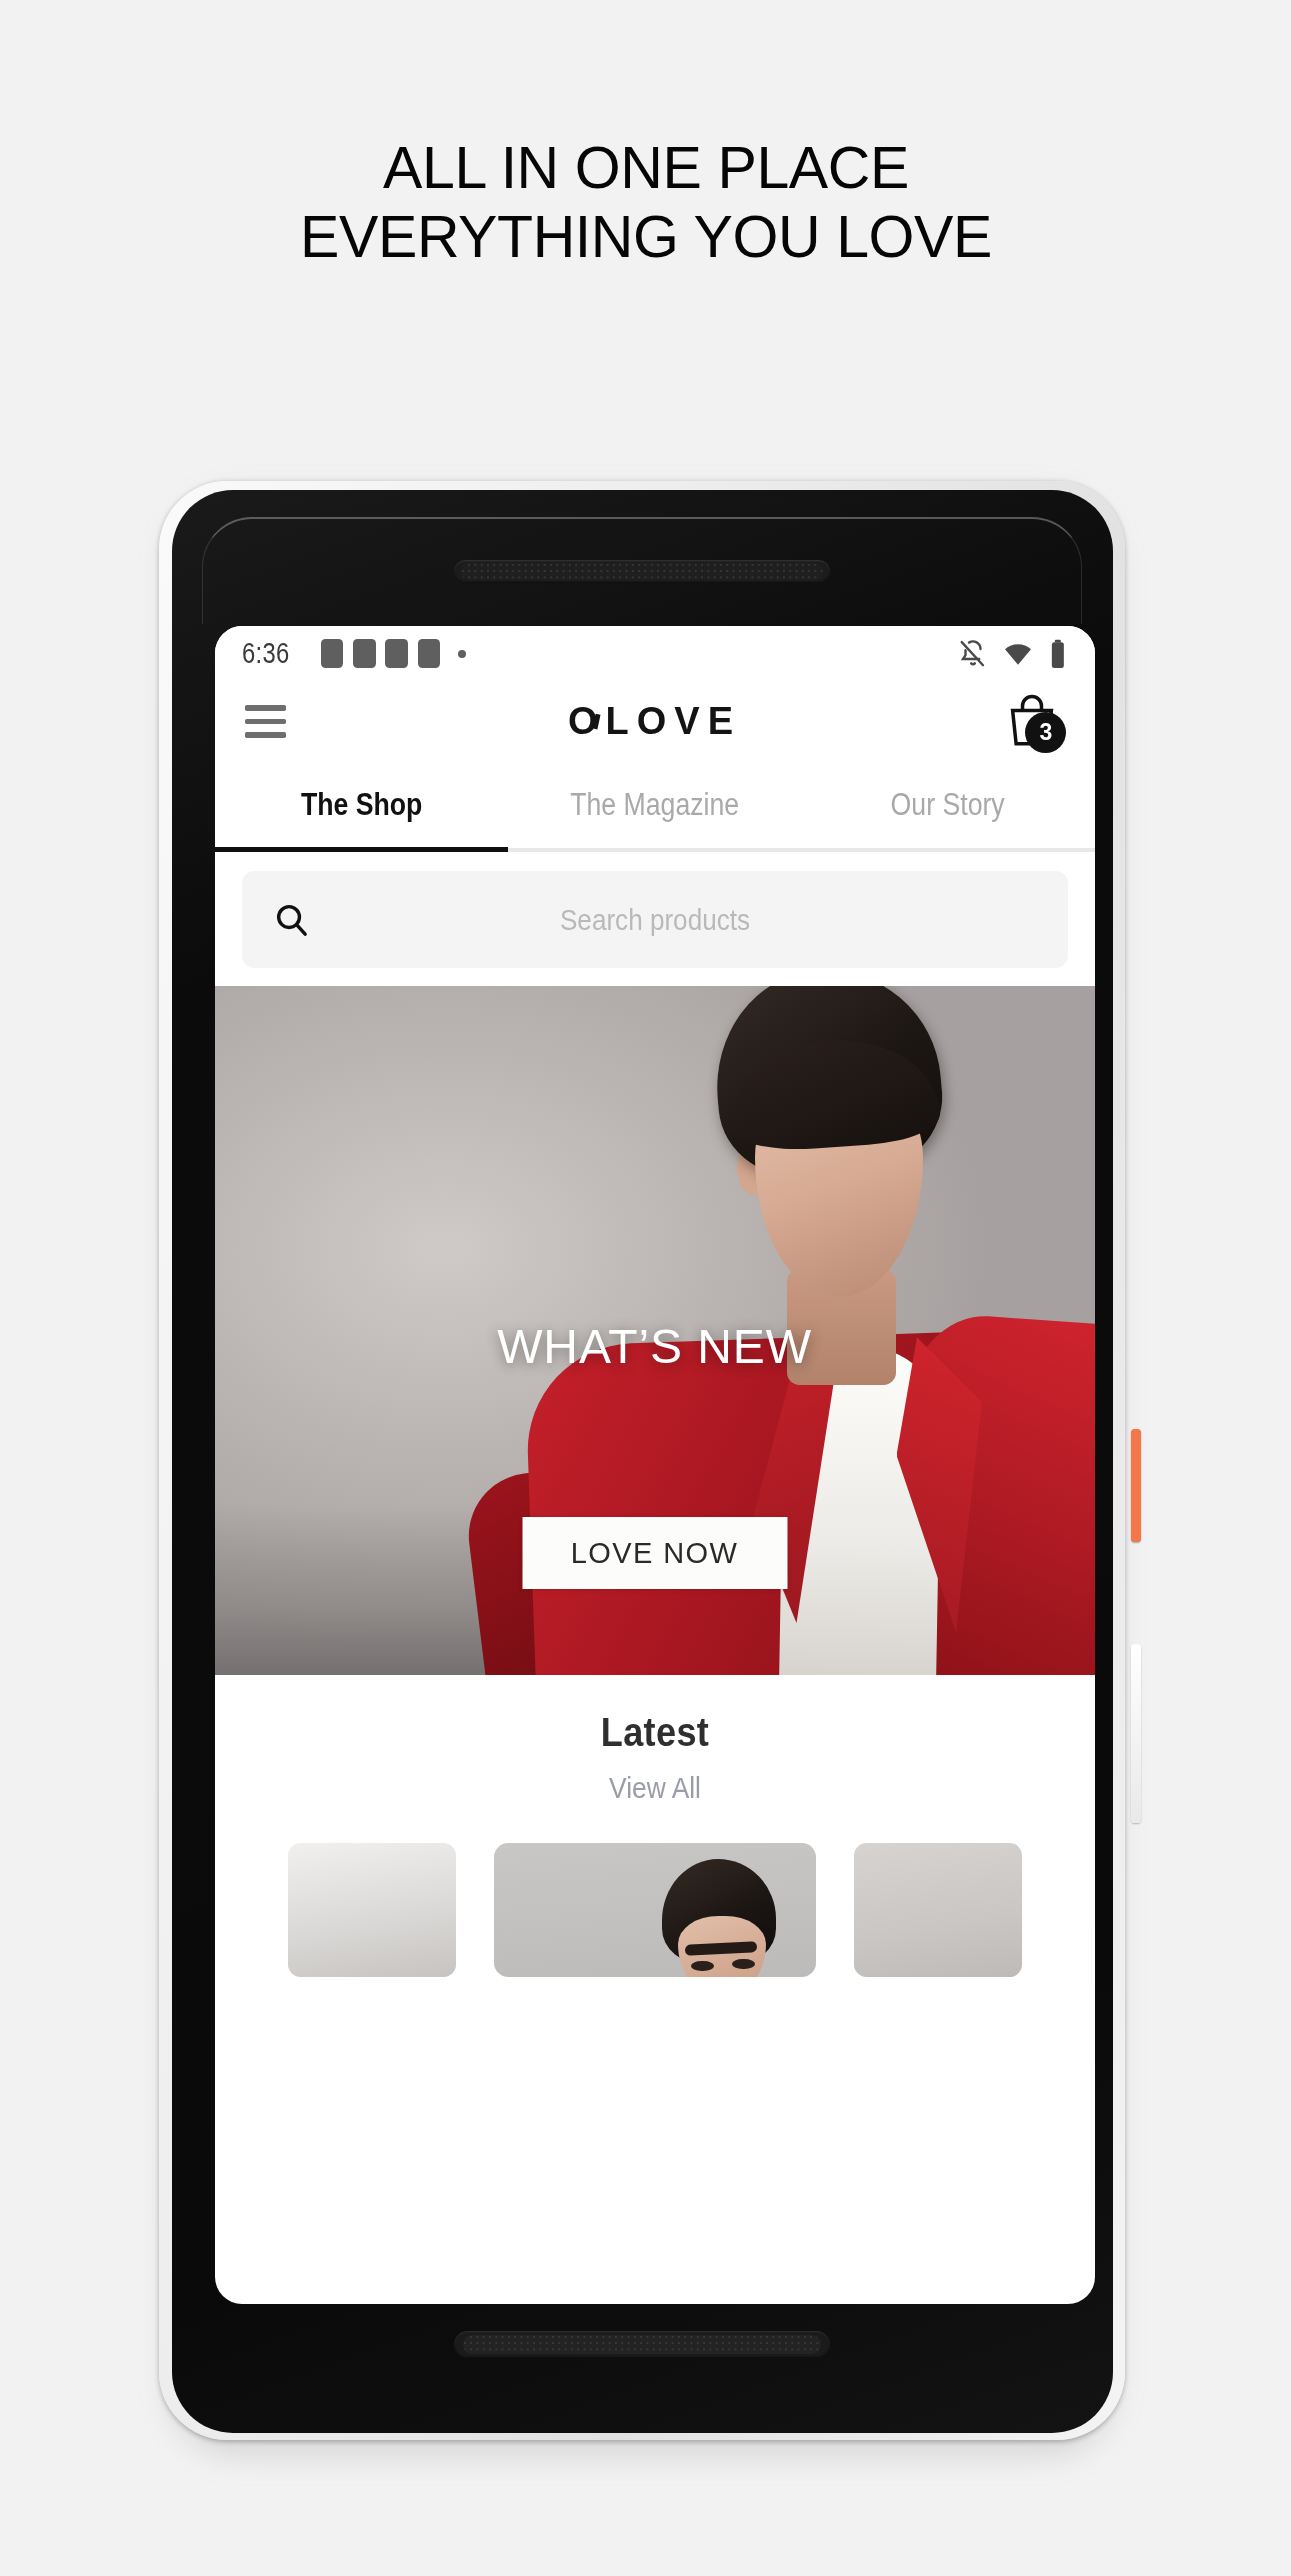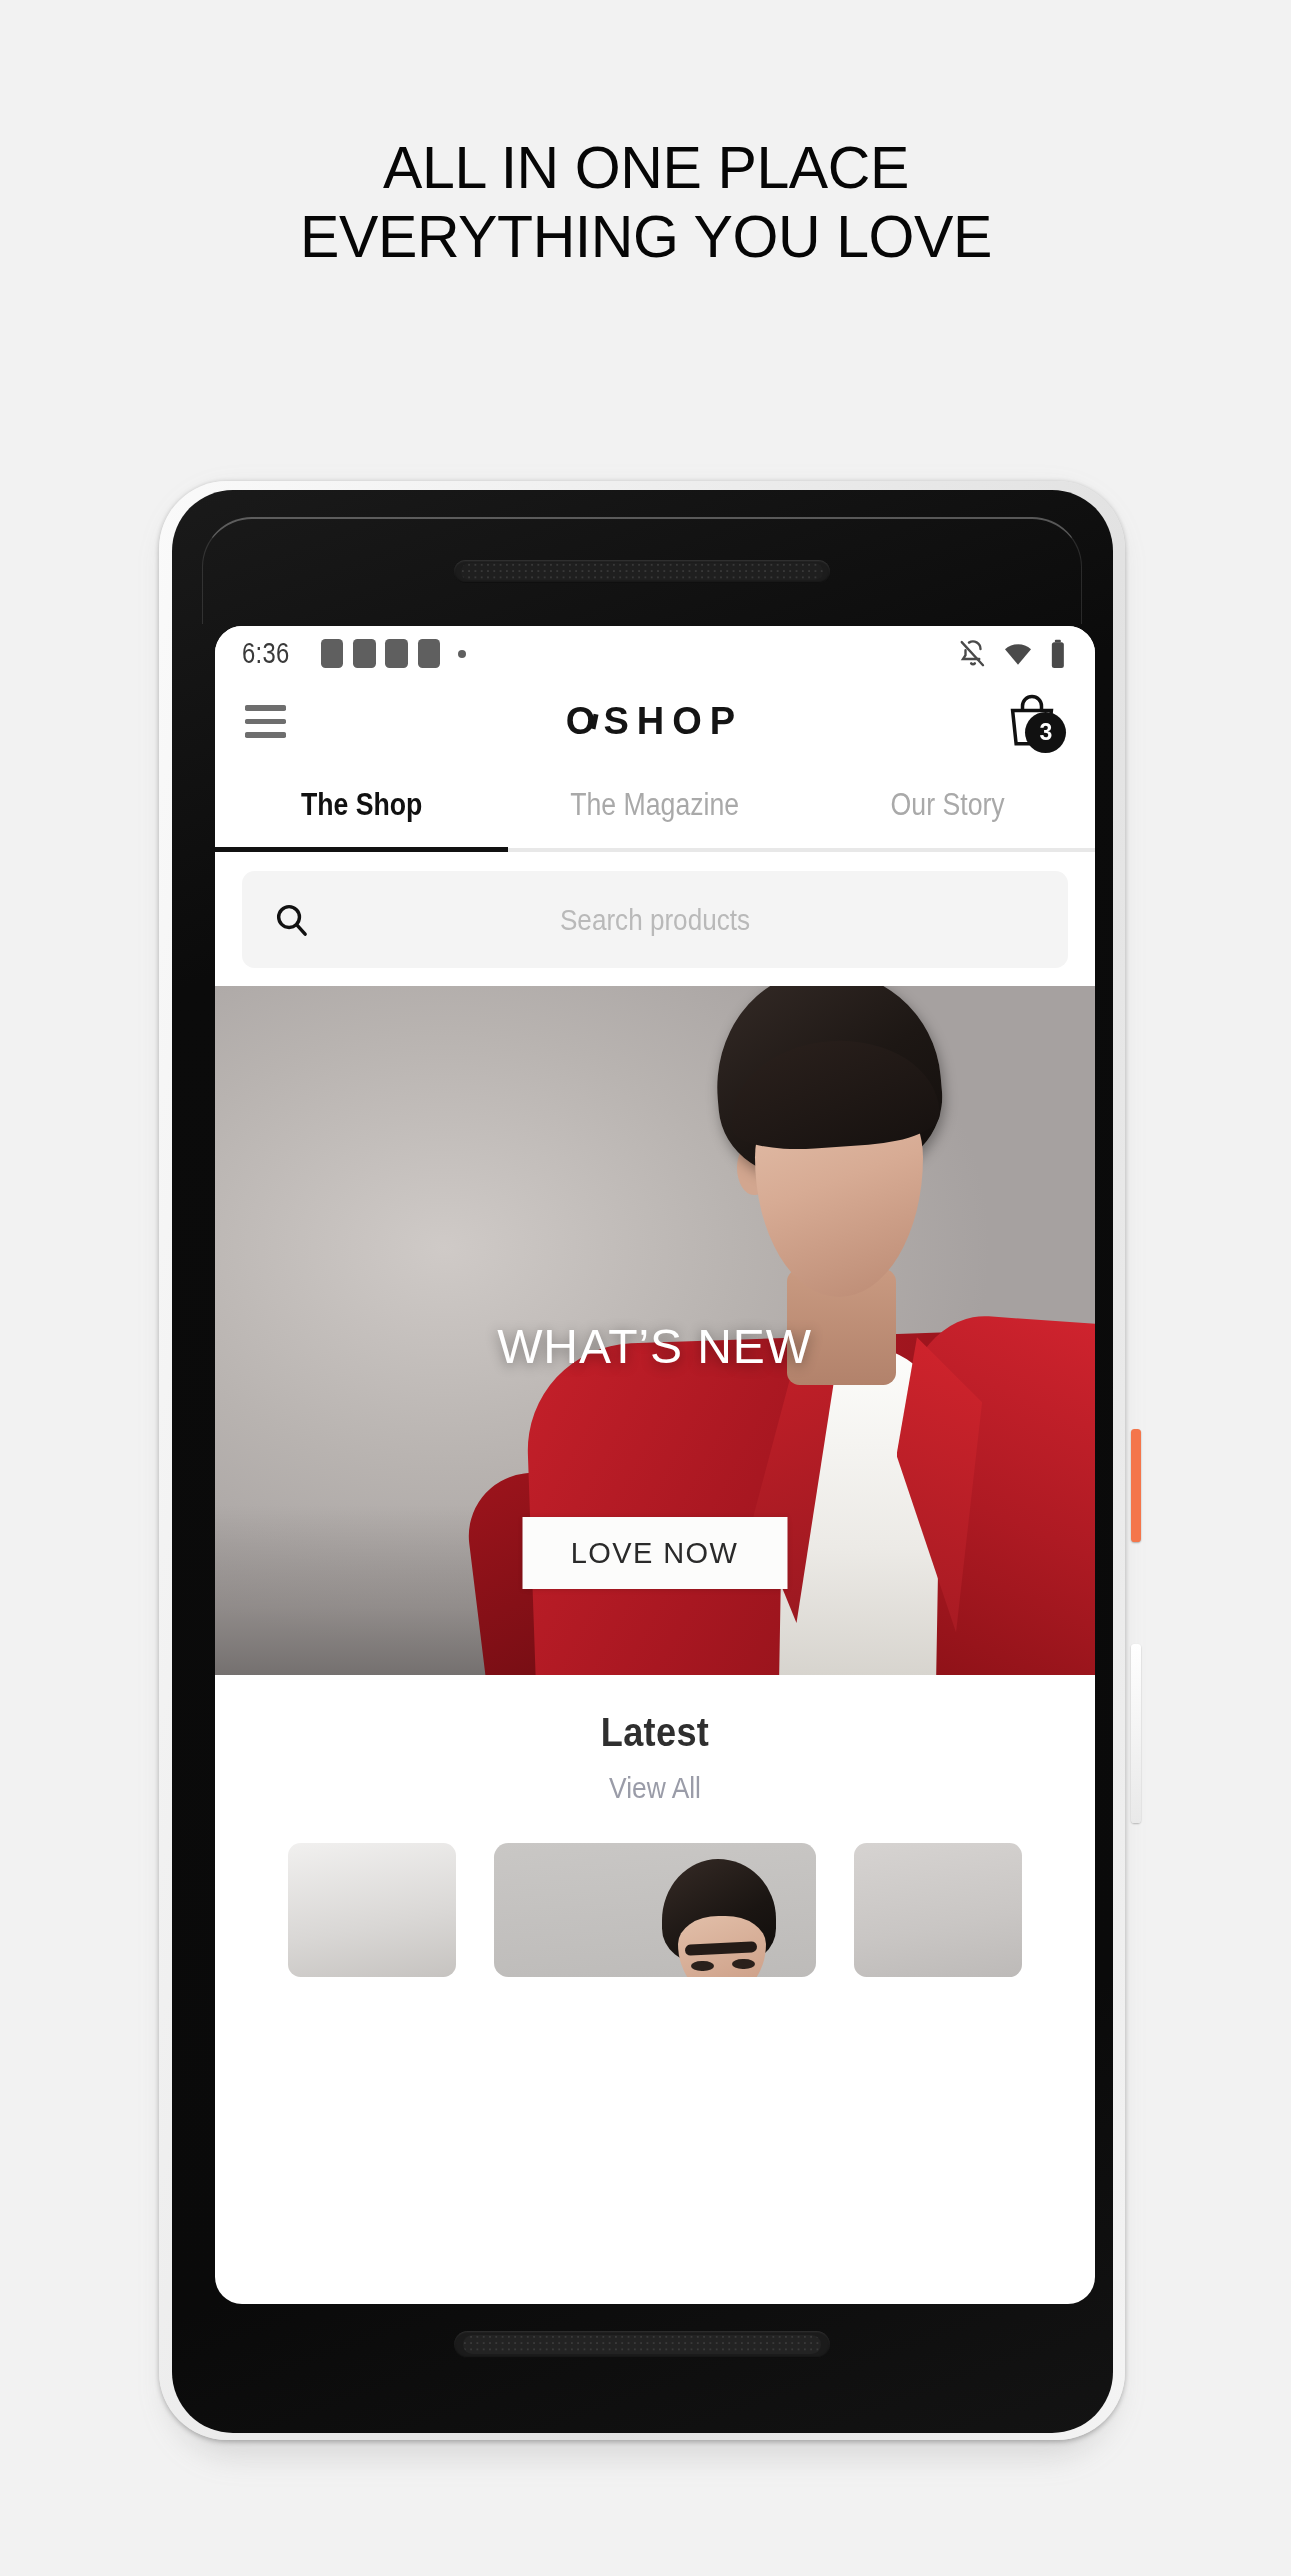--- a/index.html
+++ b/index.html
@@ -386,21 +386,21 @@
           </div>
         </div>
 
         <div class="appbar">
           <div class="hamburger">
             <span></span>
             <span></span>
             <span></span>
           </div>
           <div class="logo">
-            <span>O</span><span class="tick"><i></i></span><span>SHOP</span>
+            <span>O</span><span class="tick"><i></i></span><span>LOVE</span>
           </div>
           <div class="cart">
             <svg class="icon-svg" width="66" height="66" viewBox="0 0 32 32" fill="none" stroke="#111" stroke-width="1.7">
               <path d="M6.6 10.4h18.8l-1.7 16.2H8.3z"></path>
               <path d="M11.4 10.4V8.2a4.6 4.6 0 0 1 9.2 0v2.2"></path>
             </svg>
             <div class="badge">3</div>
           </div>
         </div>
 

